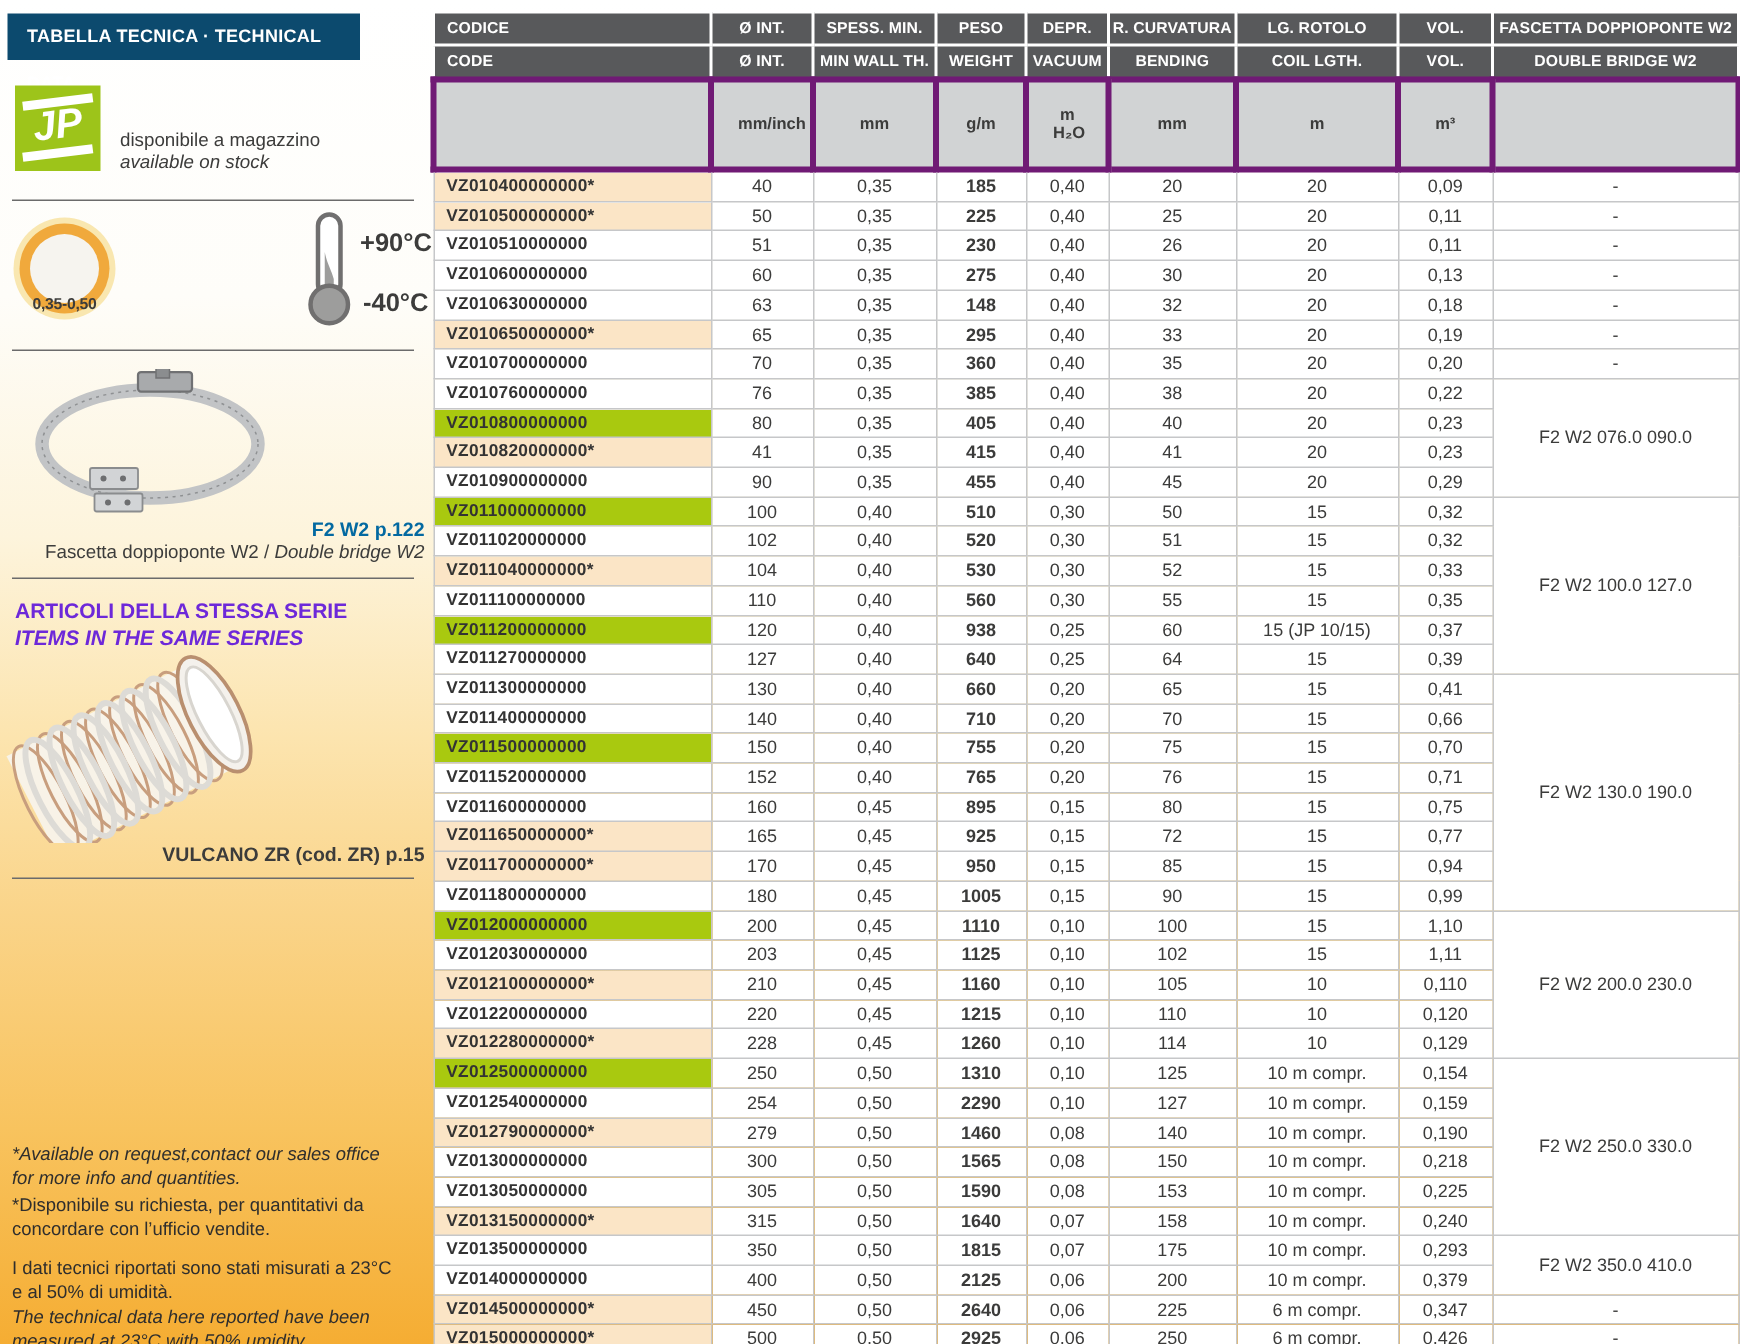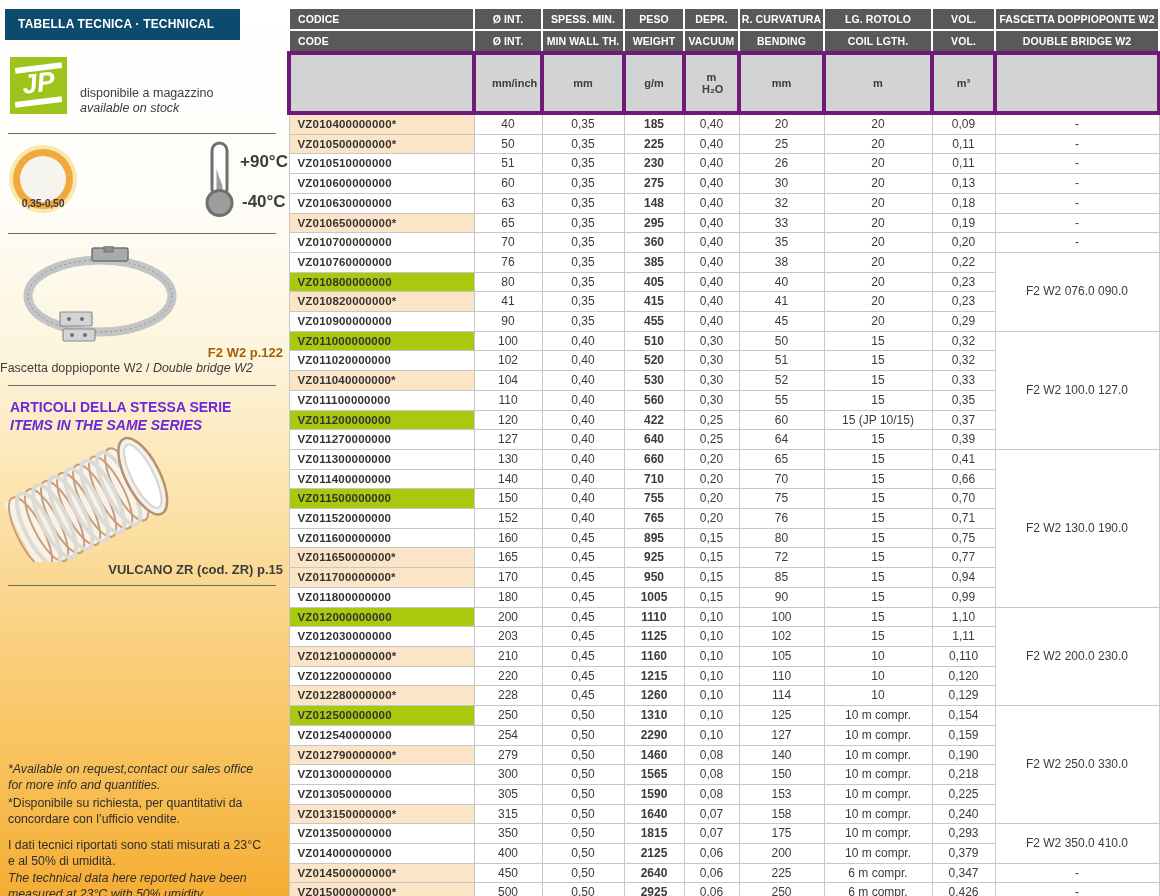--- a/index.html
+++ b/index.html
@@ -27,22 +27,22 @@
   .badge-outer{position:absolute;left:9px;top:145px;width:68px;height:68px;border-radius:50%;
     background:#f9e7b0;display:flex;align-items:center;justify-content:center;}
   .badge-ring{width:60px;height:60px;border-radius:50%;background:#f0a93c;display:flex;align-items:center;justify-content:center;}
   .badge-inner{width:46px;height:46px;border-radius:50%;background:#f6f4ef;display:flex;flex-direction:column;align-items:center;justify-content:center;}
   .badge-line{width:36px;height:1px;background:#e0a63e;margin:2px 0;}
   .badge-text{font-size:10.5px;font-weight:bold;color:#3c3c3b;letter-spacing:-0.2px;margin-top:48px;}
   .thermo{position:absolute;left:198px;top:140px;}
   .temp-max{position:absolute;left:240px;top:152px;font-size:17px;font-weight:bold;color:#3c3c3b;}
   .temp-min{position:absolute;left:242px;top:192px;font-size:17px;font-weight:bold;color:#3c3c3b;}
   .clamp-fig{position:absolute;left:18px;top:246px;}
-  .clamp-ref{position:absolute;left:0;top:345px;width:283px;text-align:right;font-size:13px;font-weight:bold;color:#a16207;}
-  .clamp-caption{position:absolute;left:0;top:361px;width:283px;font-size:12.5px;color:#3c3c3b;}
+  .clamp-ref{position:absolute;left:0;top:345px;width:283px;text-align:right;font-size:13px;font-weight:bold;color:#0369a1;}
+  .clamp-caption{position:absolute;left:0;top:361px;width:283px;text-align:right;font-size:12.5px;color:#3c3c3b;}
   .clamp-caption .en{font-style:italic;}
   .series-title{position:absolute;left:10px;top:398px;font-size:14px;font-weight:bold;color:#6d28d9;line-height:18px;}
   .series-title .en{font-style:italic;}
   .hose-fig{position:absolute;left:0;top:434px;}
   .series-ref{position:absolute;left:0;top:562px;width:283px;text-align:right;font-size:13px;font-weight:bold;color:#3c3c3b;}
   .footnotes{position:absolute;left:8px;top:760px;width:274px;font-size:12.3px;color:#2f2e2d;line-height:16px;}
   .fn{white-space:pre-line;}
   .fn.it-lang{margin-top:2px;}
   .fn.en-lang{font-style:italic;margin-top:1px;}
   .fn-block2{margin-top:10px;}
@@ -376,21 +376,21 @@
           <td class="weight">560</td>
           <td class="vacuum">0,30</td>
           <td class="bending">55</td>
           <td class="coil">15</td>
           <td class="vol">0,35</td>
         </tr>
         <tr>
           <td class="code green">VZ011200000000</td>
           <td class="diam">120</td>
           <td class="wall">0,40</td>
-          <td class="weight">422</td>
+          <td class="weight">938</td>
           <td class="vacuum">0,25</td>
           <td class="bending">60</td>
           <td class="coil">15 (JP 10/15)</td>
           <td class="vol">0,37</td>
         </tr>
         <tr>
           <td class="code">VZ011270000000</td>
           <td class="diam">127</td>
           <td class="wall">0,40</td>
           <td class="weight">640</td>

